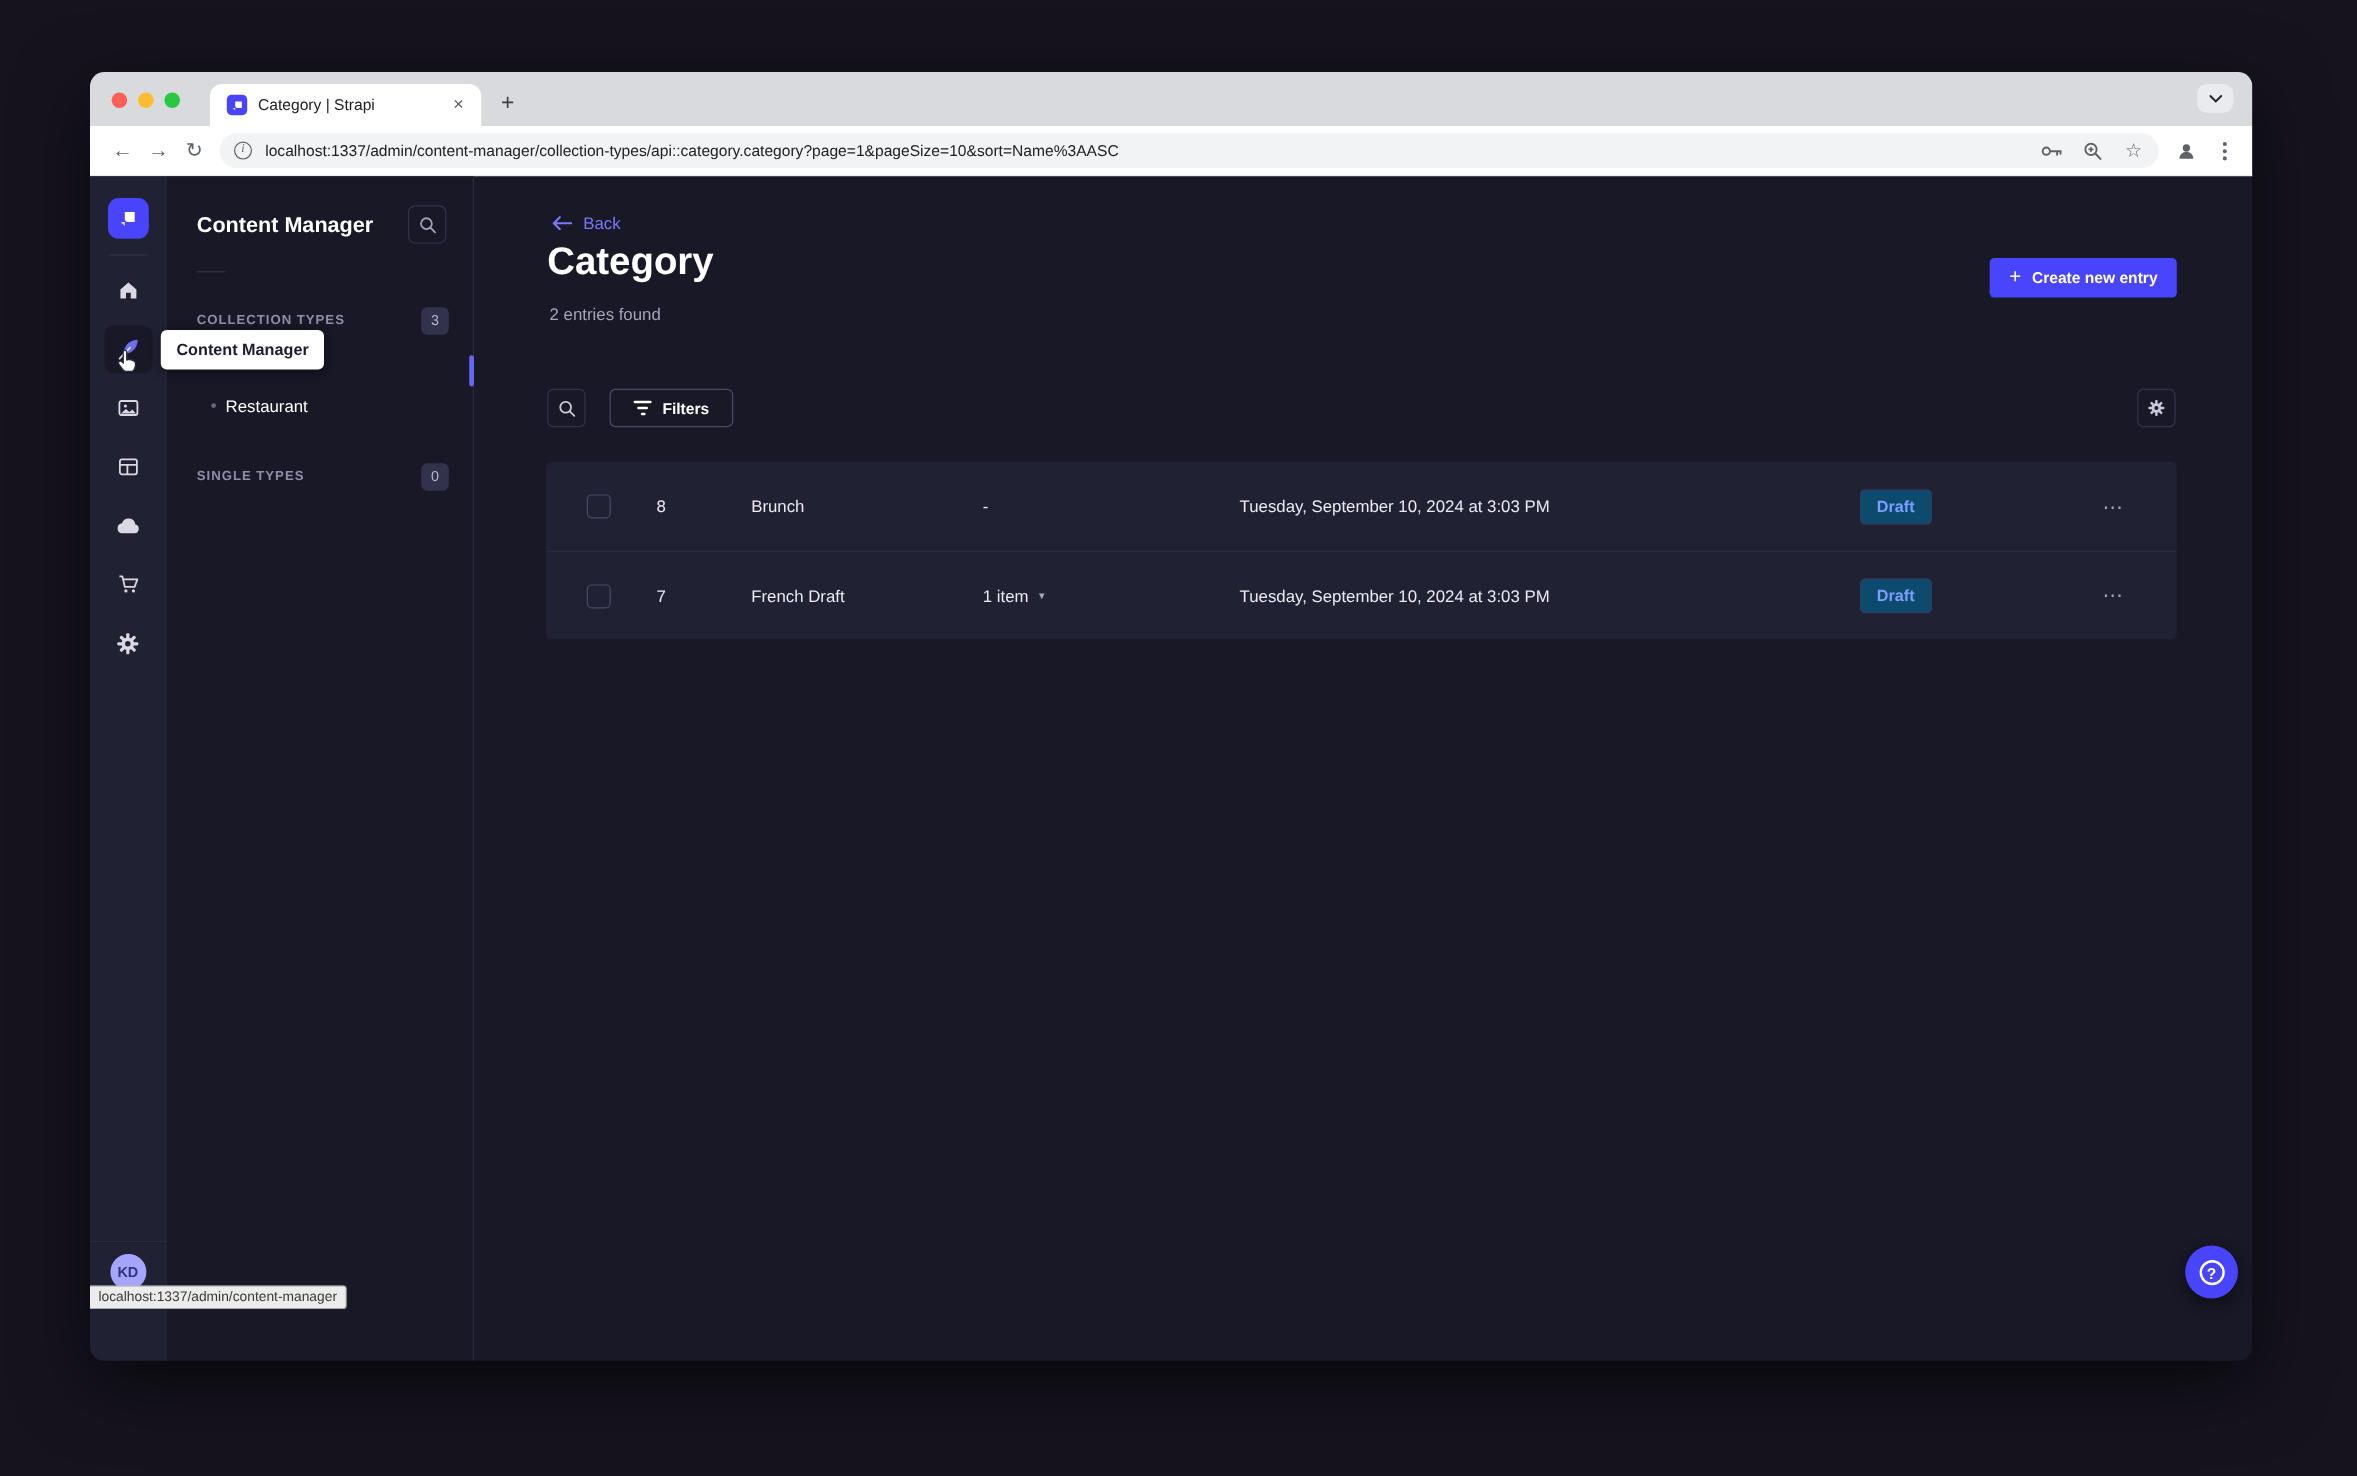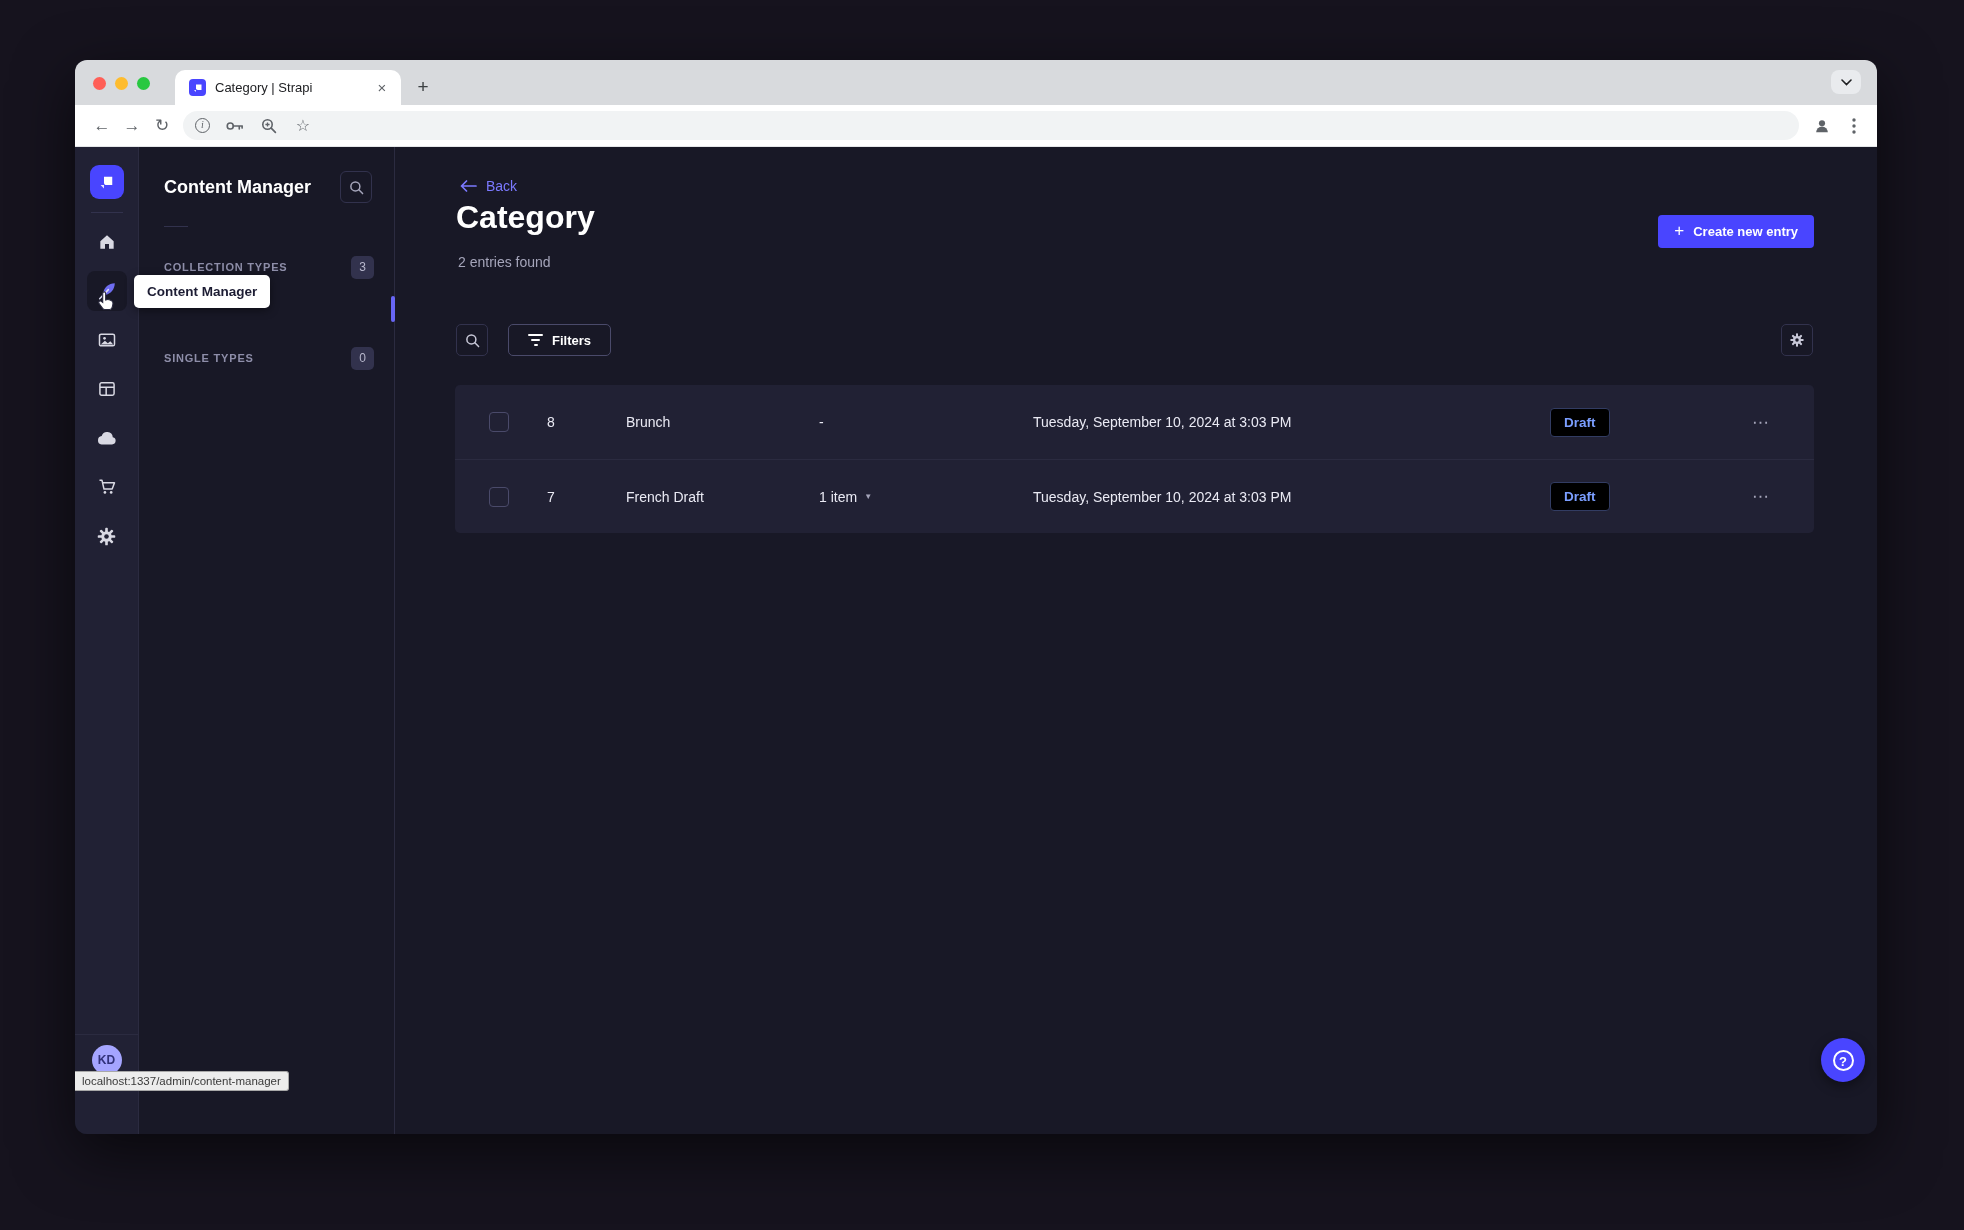--- a/index.html
+++ b/index.html
@@ -83,21 +83,21 @@
   .t-row { display:grid; grid-template-columns:92px 79px 193px 214px 517px 202px 1fr; align-items:center; }
   .t-head { height:47px; border-bottom:1px solid #2b2b40; }
   .t-body-row { height:74px; }
   .t-body-row + .t-body-row { border-top:1px solid #2b2b40; }
   .cell-check { padding-left:34px; }
   .checkbox { width:20px; height:20px; border:1px solid #4a4a6a; border-radius:4px; background:transparent; display:block; }
   .th { font-size:11px; font-weight:bold; letter-spacing:.6px; color:#a5a5ba; display:flex; align-items:center; gap:7px; }
   .sort-arrow { font-size:8px; color:#c8c8d8; }
   .td { font-size:14px; color:#eaeaf4; display:flex; align-items:center; gap:7px; }
   .caret { font-size:8px; color:#a5a5ba; }
-  .status-badge { display:inline-block; border:1px solid #323c62; border-radius:4px; background:#000000; color:#7b9eff; font-size:13.5px; font-weight:bold; padding:6px 13px; }
+  .status-badge { display:inline-block; border:1px solid #323c62; border-radius:4px; background:#0c4a6e; color:#7b9eff; font-size:13.5px; font-weight:bold; padding:6px 13px; }
   .more-btn { font-size:17px; color:#a5a5ba; letter-spacing:1px; }
 
   .help-fab { position:absolute; right:12px; bottom:52px; width:44px; height:44px; border-radius:50%; background:#4945ff; display:flex; align-items:center; justify-content:center; box-shadow:0 4px 12px rgba(0,0,0,.4); }
   .help-ic { width:21px; height:21px; border:2px solid #ffffff; border-radius:50%; color:#ffffff; font-size:13px; font-weight:bold; text-align:center; line-height:19px; }
 
   .status-bubble { position:absolute; left:0; bottom:43px; height:20px; background:#ececec; border:1px solid #a8a8a8; border-left:none; border-radius:0 3px 3px 0; font-size:11.5px; color:#3a3a3a; line-height:18px; padding:0 7px; z-index:40; }
 
   svg { display:block; }
 </style>
 </head>
@@ -129,20 +129,21 @@
           </svg>
       </div>
     </div>
 
     <div class="toolbar">
       <span class="nav-ic">←</span>
       <span class="nav-ic">→</span>
       <span class="nav-ic">↻</span>
       <div class="urlbar">
         <span class="info-ic">i</span>
+        <span class="url-text">localhost:1337/admin/content-manager/collection-types/api::category.category?page=1&amp;pageSize=10&amp;sort=Name%3AASC</span>
         <span class="pill-ic">
           <svg width="19" height="12" viewBox="0 0 19 12">
               <circle cx="4.5" cy="6" r="3.2" fill="none" stroke="#5f6368" stroke-width="1.7"></circle>
               <path d="M7.7 6h9.5M14 6v3.2M17 6v2.2" stroke="#5f6368" stroke-width="1.7" fill="none" stroke-linecap="round"></path>
             </svg>
         </span>
         <span class="pill-ic">
           <svg width="16" height="16" viewBox="0 0 16 16">
               <circle cx="6.5" cy="6.5" r="4.7" fill="none" stroke="#5f6368" stroke-width="1.6"></circle>
               <path d="M10.2 10.2L14.4 14.4" stroke="#5f6368" stroke-width="1.7" stroke-linecap="round"></path>
@@ -243,20 +244,24 @@
         </div>
         <div class="subnav-div"></div>
 
         <div class="section-head">
           <span class="section-label">COLLECTION TYPES</span>
           <span class="section-badge">3</span>
         </div>
         <div class="subnav-item active">
           <span class="bullet"></span>
           <span class="lbl">Category</span>
+        </div>
+        <div class="subnav-item">
+          <span class="bullet"></span>
+          <span class="lbl">Restaurant</span>
         </div>
 
         <div class="section-head">
           <span class="section-label">SINGLE TYPES</span>
           <span class="section-badge">0</span>
         </div>
 
         <div class="active-indicator"></div>
       </div>
 

